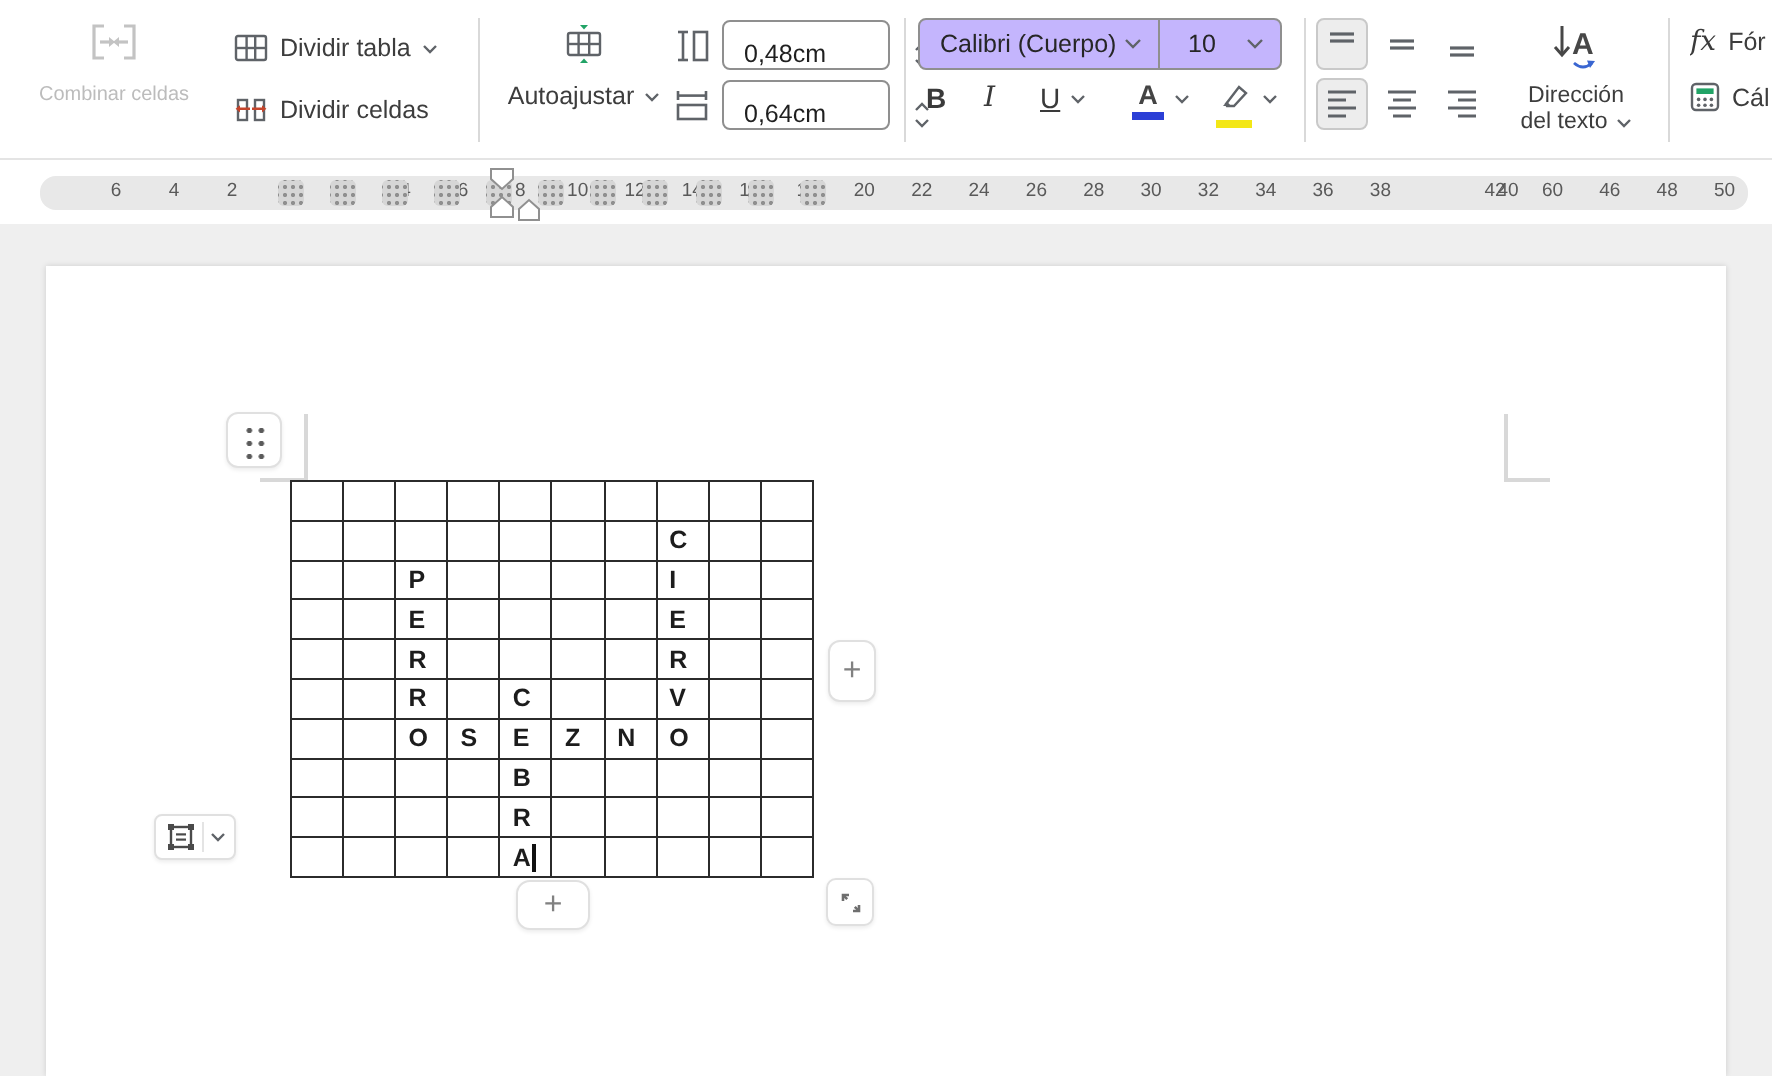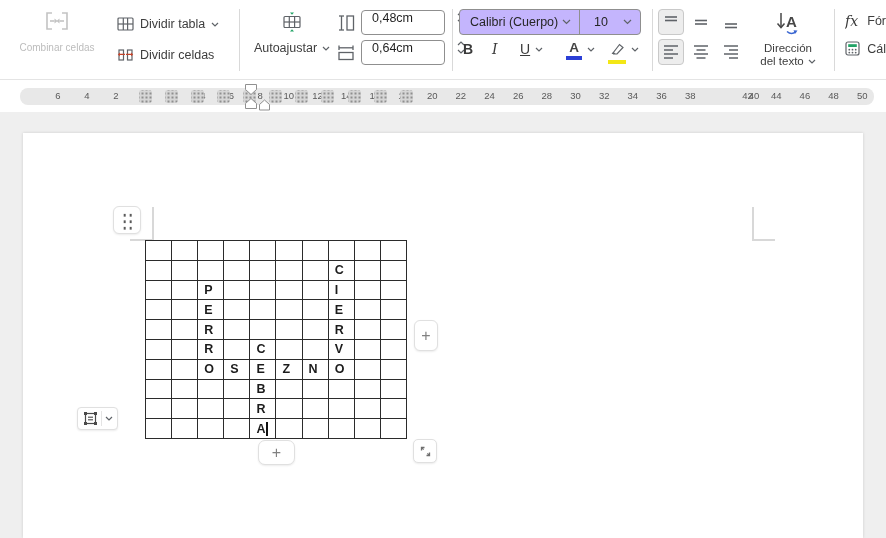--- a/index.html
+++ b/index.html
@@ -12,38 +12,38 @@
     border-bottom:1px solid #e4e4e4; }
   .vdiv { position:absolute; top:9px; width:1px; height:62px; background:#d9d9d9; }
   .rlabel { font-size:12.5px; color:#3d3d3d; white-space:nowrap; }
   .btn-stack { position:absolute; display:flex; flex-direction:column; align-items:center;
     cursor:pointer; }
   .btn-stack.disabled { cursor:default; }
   .btn-stack.disabled .rlabel { color:#bcbcbc; }
   .hbtn { position:absolute; display:flex; align-items:center; gap:6px; cursor:pointer; height:22px; }
   .chev { flex:none; }
   .spinbox { position:absolute; width:84px; height:25px; border:1px solid #8f8f8f; border-radius:4px;
-    background:#fff; display:flex; align-items:flex-start;gap:44px; }
+    background:#fff; display:flex; align-items:flex-end;gap:44px; }
   .spinbox .val { font-size:12.5px; color:#1f1f1f; padding-left:10px; flex:1; }
   .spinner { display:flex; flex-direction:column; justify-content:center; gap:3px; padding-right:7px; }
   .combo { position:absolute; left:459px; top:9px; width:182px; height:26px; border:1px solid #8f8f8f;
     border-radius:4px; background:#c4b5fd; display:flex; }
   .combo .cell { display:flex; align-items:center; font-size:12.5px; color:#262626; cursor:pointer; }
   .combo .fname { flex:1; padding:0 8px 0 10px; justify-content:space-between; }
   .combo .fsize { width:61px; border-left:1px solid #8f8f8f; padding:0 8px 0 14px; justify-content:space-between; }
   .fmt-btn { position:absolute; top:41px; height:24px; display:flex; align-items:flex-start;
     cursor:pointer; }
   .al-btn { position:absolute; width:26px; height:26px; border-radius:4px; display:flex;
     align-items:center; justify-content:center; cursor:pointer; border:1px solid transparent; }
   .al-btn.sel { background:#ededed; border-color:#c9c9c9; }
   .dir-btn { position:absolute; left:752px; top:10px; width:72px; height:66px; display:flex;
     flex-direction:column; align-items:center; cursor:pointer; }
   .dir-lbl { font-size:11.5px; color:#3d3d3d; line-height:13px; text-align:center; }
   .fx-row { position:absolute; display:flex; align-items:center; gap:6px; cursor:pointer;
-    white-space:nowrap; overflow:hidden;justify-content:space-between; }
+    white-space:nowrap; overflow:hidden; }
   .fx-glyph { font-family:"DejaVu Serif", serif; font-style:italic; font-size:14px; color:#3b3b3b; }
 
   
   .ruler-strip { position:absolute; left:0; top:81px; width:886px; height:31px; background:#fff; }
   .ruler-bar { position:absolute; left:20px; top:7px; width:854px; height:17px; background:#e8e8e8;
     border-radius:8px; }
   .tick { position:absolute; top:2px; width:20px; text-align:center; font-size:9.5px; color:#595959; }
   .colmark { position:absolute; top:2px; width:13px; height:13px; background:#d6d6d6; border-radius:3px;
     background-image:radial-gradient(circle, #8f8f8f 0.9px, rgba(0,0,0,0) 1.2px);
     background-size:4px 4px; background-position:1.5px 1.5px; cursor:col-resize; }
@@ -348,21 +348,21 @@
         <span class="tick" style="left: 459.54px;">24</span>
         <span class="tick" style="left: 488.21px;">26</span>
         <span class="tick" style="left: 516.88px;">28</span>
         <span class="tick" style="left: 545.55px;">30</span>
         <span class="tick" style="left: 574.22px;">32</span>
         <span class="tick" style="left: 602.89px;">34</span>
         <span class="tick" style="left: 631.56px;">36</span>
         <span class="tick" style="left: 660.23px;">38</span>
         <span class="tick" style="left: 724px;">40</span>
         <span class="tick" style="left: 717.57px;">42</span>
-        <span class="tick" style="left: 746.24px;">44</span>
+        <span class="tick" style="left: 746.24px;">60</span>
         <span class="tick" style="left: 774.91px;">46</span>
         <span class="tick" style="left: 803.58px;">48</span>
         <span class="tick" style="left: 832.25px;">50</span>
         <span class="colmark" style="left: 119px;"></span>
         <span class="colmark" style="left: 145.07px;"></span>
         <span class="colmark" style="left: 171.14px;"></span>
         <span class="colmark" style="left: 197.21px;"></span>
         <span class="colmark" style="left: 223.28px;"></span>
         <span class="colmark" style="left: 249.35px;"></span>
         <span class="colmark" style="left: 275.42px;"></span>

